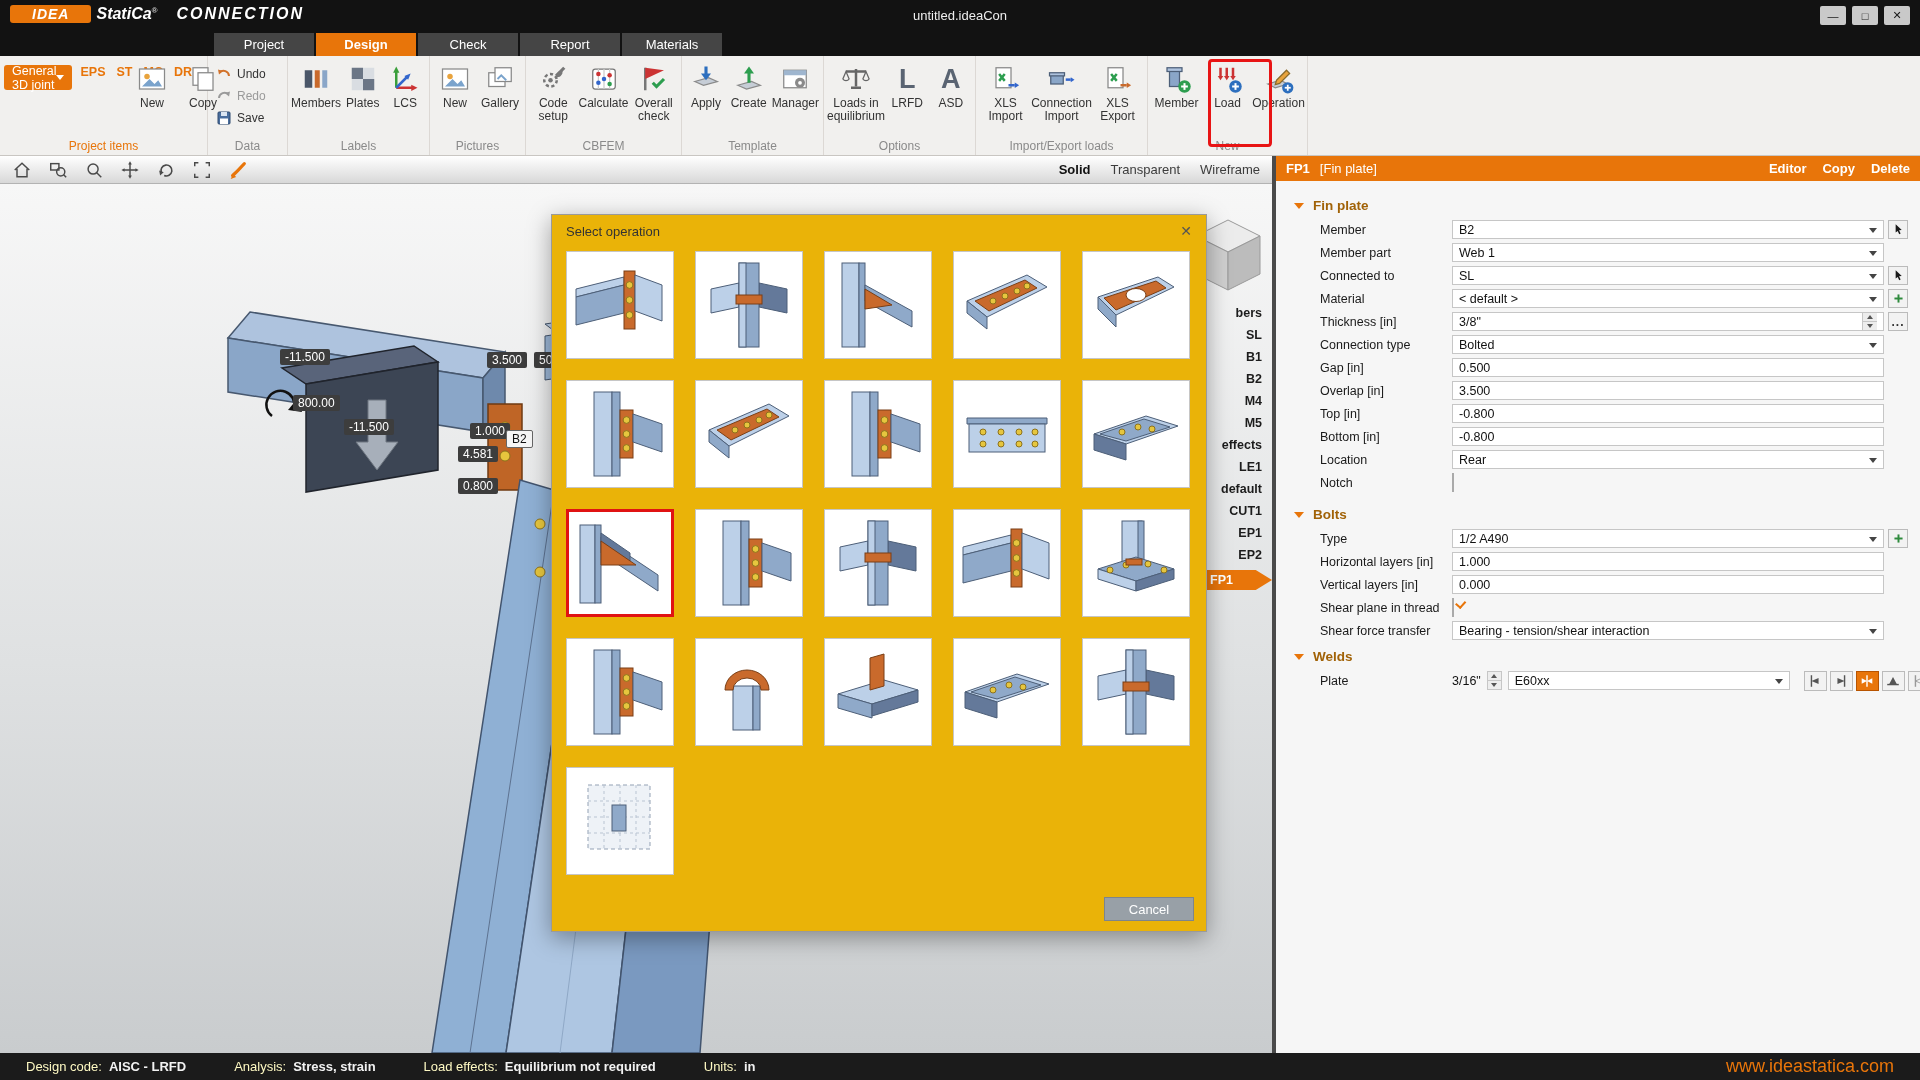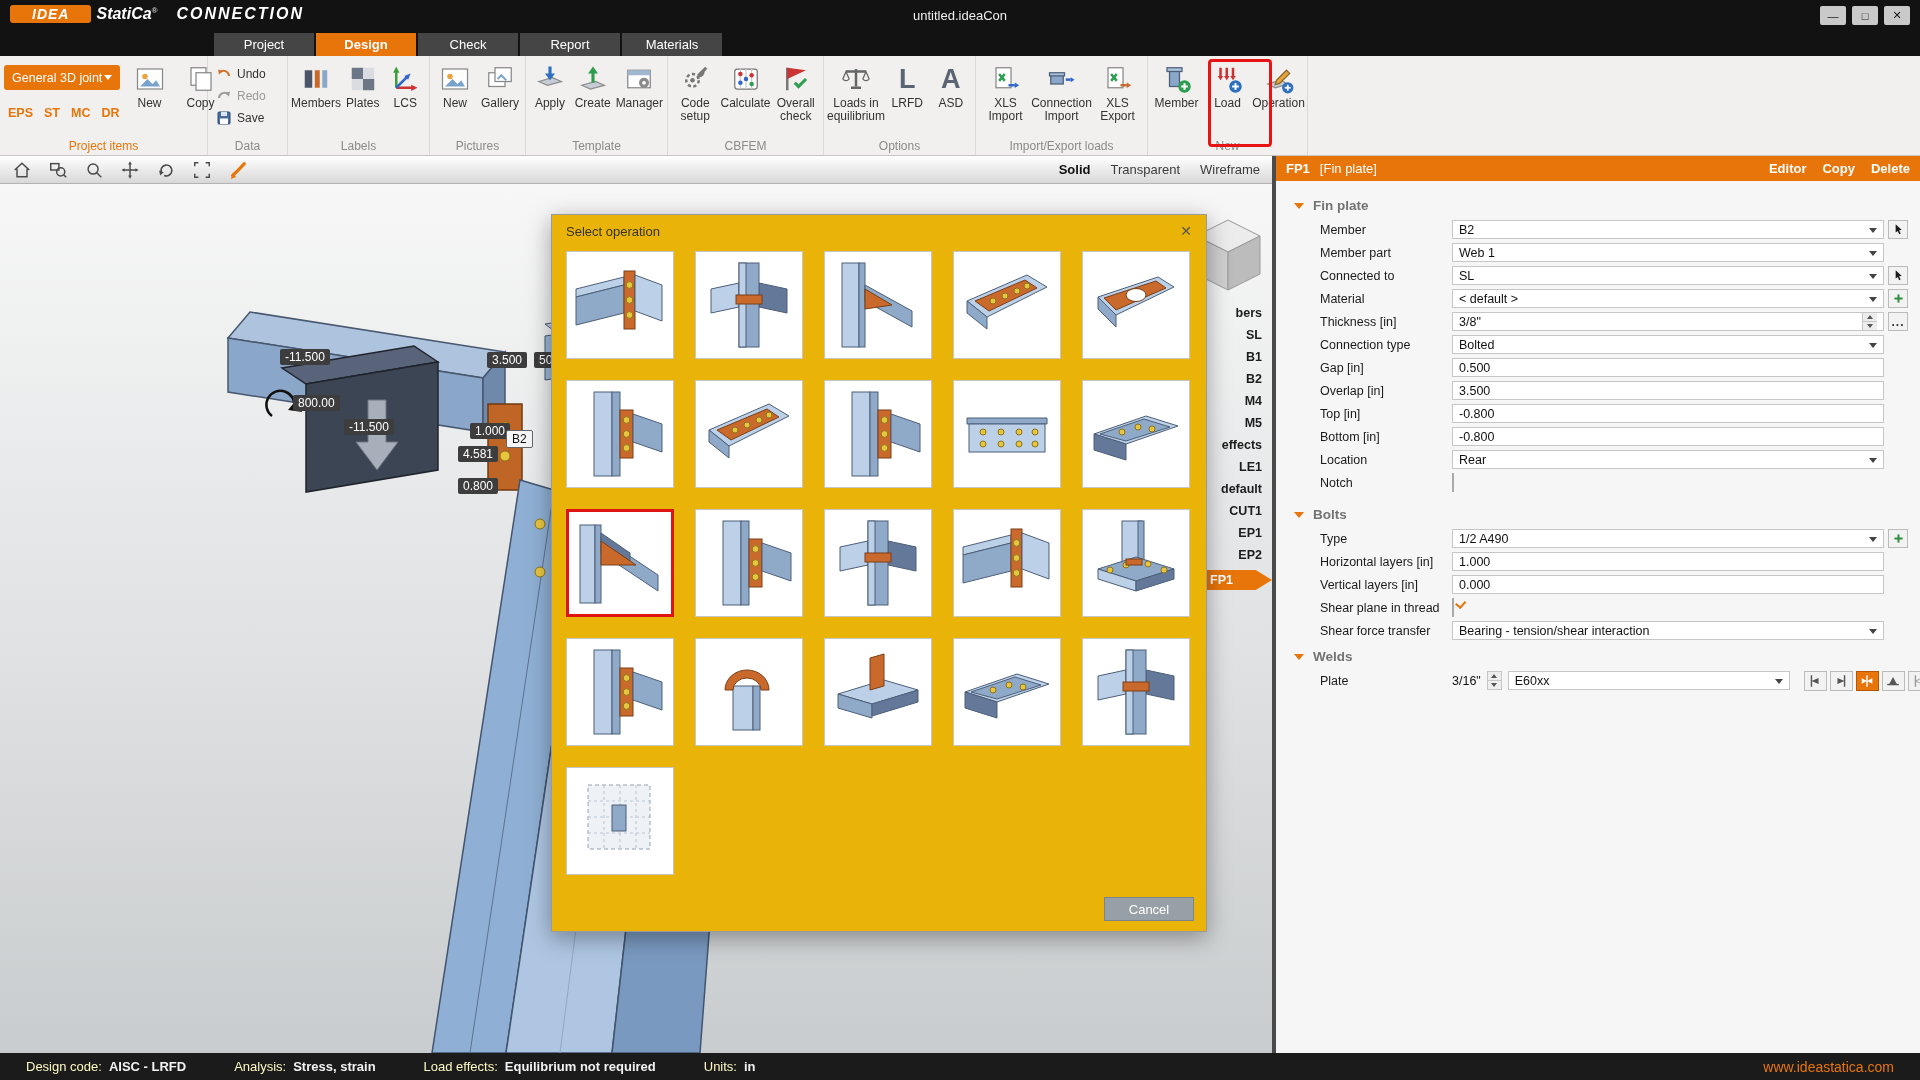--- a/index.html
+++ b/index.html
@@ -38,21 +38,21 @@
   .g-template{width:142px} .g-cbfem{width:156px} .g-options{width:152px} .g-impexp{width:172px} .g-new{width:160px}
   .bigrow { display:flex; justify-content:center; gap:3px; height:100%; }
   .bigbtn { width:48px; display:flex; flex-direction:column; align-items:center; padding-top:3px; gap:3px;
     border-radius:3px; cursor:default; }
   .bb-label { font-size:12px; color:#333; text-align:center; line-height:1.08; }
   .bicon { width:30px; height:30px; flex:0 0 30px; }
   .letter-icon { width:30px; height:30px; font-size:27px; font-weight:bold; color:#5a6472;
     display:flex; align-items:center; justify-content:center; }
   
   .pi-wrap { display:flex; gap:6px; }
-  .pi-left { width:118px; display:flex; flex-direction:column; gap:16px; padding-top:4px; }
+  .pi-left { width:118px; display:flex; flex-direction:row; gap:4px; padding-top:4px; }
   .joint-btn { height:25px; background:#e8750a; color:#fff; font-size:12.5px; border-radius:3px;
     display:flex; align-items:center; justify-content:space-between; padding:0 8px; cursor:default; }
   .joint-caret { width:0; height:0; border-left:4px solid transparent; border-right:4px solid transparent;
     border-top:5px solid #fff; }
   .codes { display:flex; gap:11px; padding-left:4px; }
   .code-btn { color:#e8750a; font-size:12.5px; font-weight:bold; cursor:default; }
   
   .minicol { display:flex; flex-direction:column; gap:2px; padding-top:3px; }
   .minibtn { display:flex; align-items:center; gap:5px; height:20px; font-size:12px; color:#333; padding:0 4px;
     border-radius:2px; cursor:default; }
@@ -87,21 +87,21 @@
 
   
   #panelheader { position:absolute; left:1276px; top:156px; width:644px; height:25px; background:#e8750a;
     display:flex; align-items:center; padding:0 10px; color:#fff; }
   .ph-code { font-weight:bold; font-size:13px; margin-right:10px; }
   .ph-name { font-size:13px; }
   .ph-actions { margin-left:auto; display:flex; gap:16px; font-size:13px; font-weight:bold; }
   .ph-action { cursor:default; }
   #panel { position:absolute; left:1276px; top:181px; width:644px; height:872px; background:#f6f6f6;
     padding:12px 12px 0 18px; }
-  .psec { display:flex; align-items:center; gap:9px; height:25px; color:#737373; font-weight:bold; font-size:13.5px; }
+  .psec { display:flex; align-items:center; gap:9px; height:25px; color:#a16207; font-weight:bold; font-size:13.5px; }
   .psec .tri { width:0; height:0; border-left:5px solid transparent; border-right:5px solid transparent;
     border-top:6px solid #e8750a; }
   .rows { padding-left:26px; }
   .prow { display:grid; grid-template-columns:128px 1fr 20px; gap:4px; align-items:center; height:23px; }
   .plabel { font-size:12.5px; color:#1a1a1a; white-space:nowrap; overflow:hidden; }
   .pctrl { position:relative; height:19px; background:#fff; border:1px solid #c6c6c6; font-size:12.5px;
     color:#111; display:flex; align-items:center; padding:0 6px; white-space:nowrap; overflow:hidden; }
   .pctrl.dropdown { padding-right:20px; cursor:default; }
   .dd-arrow { position:absolute; right:6px; top:7px; width:0; height:0;
     border-left:4px solid transparent; border-right:4px solid transparent; border-top:5px solid #444; }
@@ -147,21 +147,21 @@
   
   #op-hl { position:absolute; left:1208px; top:59px; width:64px; height:88px; border:3px solid #e81414;
     border-radius:4px; z-index:5; pointer-events:none; }
 
   
   #statusbar { position:absolute; left:0; top:1053px; width:1920px; height:27px; background:#1b1b1b;
     display:flex; align-items:center; padding:0 26px; font-size:13px; }
   .sb-item { display:flex; gap:7px; margin-right:48px; }
   .sb-label { color:#fef9c3; }
   .sb-value { color:#f2f2f2; font-weight:bold; }
-  .sb-link { margin-left:auto; color:#e8750a; font-size:14px; cursor:default; }
+  .sb-link { margin-left:auto; color:#e8750a; font-size:18px; cursor:default; }
 </style>
 </head>
 <body>
 
 <div id="app">
 
   <div id="titlebar">
     <div class="logo">
       <span class="logo-box">IDEA</span>
       <span class="logo-statica"><span>StatiCa</span><span class="logo-reg">®</span></span>
@@ -300,51 +300,20 @@
               <rect x="3" y="7" width="13" height="11" fill="#fff" stroke="#888"></rect>
               <rect x="8" y="3" width="13" height="11" fill="#fff" stroke="#888"></rect>
               <path d="M10 12 l3 -3 l4 4" stroke="#7aa3cc" fill="none" stroke-width="1.5"></path>
             </svg>
           <span class="bb-label">Gallery</span>
         </div>
       </div>
       <div class="rgroup-label">Pictures</div>
     </div>
 
-    <div class="rgroup g-template">
-      <div class="bigrow">
-        <div class="bigbtn">
-          <svg class="bicon" viewBox="0 0 24 24">
-              <polygon points="3,14 14,11 21,14 10,17" fill="#c6cdd6" stroke="#8a8a8a"></polygon>
-              <path d="M12 2 V8" stroke="#2d6fbe" stroke-width="2.5"></path>
-              <polygon points="12,13 8,7.5 16,7.5" fill="#2d6fbe"></polygon>
-            </svg>
-          <span class="bb-label">Apply</span>
-        </div>
-        <div class="bigbtn">
-          <svg class="bicon" viewBox="0 0 24 24">
-              <polygon points="3,17 14,14 21,17 10,20" fill="#c6cdd6" stroke="#8a8a8a"></polygon>
-              <path d="M12 15 V6" stroke="#2d9e4f" stroke-width="2.5"></path>
-              <polygon points="12,2 8,7.5 16,7.5" fill="#2d9e4f"></polygon>
-            </svg>
-          <span class="bb-label">Create</span>
-        </div>
-        <div class="bigbtn">
-          <svg class="bicon" viewBox="0 0 24 24">
-              <rect x="3" y="5" width="18" height="14" fill="#fff" stroke="#888"></rect>
-              <rect x="3" y="5" width="18" height="4" fill="#9fb6cf"></rect>
-              <circle cx="16" cy="15" r="4" fill="#8a8a8a"></circle>
-              <circle cx="16" cy="15" r="1.5" fill="#fff"></circle>
-            </svg>
-          <span class="bb-label">Manager</span>
-        </div>
-      </div>
-      <div class="rgroup-label">Template</div>
-    </div>
-
     <div class="rgroup g-cbfem">
       <div class="bigrow">
         <div class="bigbtn">
           <svg class="bicon" viewBox="0 0 24 24">
               <circle cx="10" cy="13" r="5" fill="none" stroke="#777" stroke-width="2" stroke-dasharray="2.5 2"></circle>
               <circle cx="10" cy="13" r="1.8" fill="#777"></circle>
               <path d="M14.5 9.5 L21 3" stroke="#777" stroke-width="2.5"></path>
               <path d="M14 10.5 a4.5 4.5 0 0 0 5.5 -5.5 l-3 1.2 -1.5 1.5 z" fill="#777"></path>
             </svg>
           <span class="bb-label">Code setup</span>
@@ -364,20 +333,51 @@
         <div class="bigbtn">
           <svg class="bicon" viewBox="0 0 24 24">
               <line x1="5" y1="3" x2="5" y2="21" stroke="#777" stroke-width="2"></line>
               <polygon points="5,3 20,5 5,12" fill="#c33"></polygon>
               <path d="M11 15 l3 3 l6 -6" stroke="#2d9e4f" stroke-width="2.5" fill="none"></path>
             </svg>
           <span class="bb-label">Overall check</span>
         </div>
       </div>
       <div class="rgroup-label">CBFEM</div>
+    </div>
+
+    <div class="rgroup g-template">
+      <div class="bigrow">
+        <div class="bigbtn">
+          <svg class="bicon" viewBox="0 0 24 24">
+              <polygon points="3,14 14,11 21,14 10,17" fill="#c6cdd6" stroke="#8a8a8a"></polygon>
+              <path d="M12 2 V8" stroke="#2d6fbe" stroke-width="2.5"></path>
+              <polygon points="12,13 8,7.5 16,7.5" fill="#2d6fbe"></polygon>
+            </svg>
+          <span class="bb-label">Apply</span>
+        </div>
+        <div class="bigbtn">
+          <svg class="bicon" viewBox="0 0 24 24">
+              <polygon points="3,17 14,14 21,17 10,20" fill="#c6cdd6" stroke="#8a8a8a"></polygon>
+              <path d="M12 15 V6" stroke="#2d9e4f" stroke-width="2.5"></path>
+              <polygon points="12,2 8,7.5 16,7.5" fill="#2d9e4f"></polygon>
+            </svg>
+          <span class="bb-label">Create</span>
+        </div>
+        <div class="bigbtn">
+          <svg class="bicon" viewBox="0 0 24 24">
+              <rect x="3" y="5" width="18" height="14" fill="#fff" stroke="#888"></rect>
+              <rect x="3" y="5" width="18" height="4" fill="#9fb6cf"></rect>
+              <circle cx="16" cy="15" r="4" fill="#8a8a8a"></circle>
+              <circle cx="16" cy="15" r="1.5" fill="#fff"></circle>
+            </svg>
+          <span class="bb-label">Manager</span>
+        </div>
+      </div>
+      <div class="rgroup-label">Template</div>
     </div>
 
     <div class="rgroup g-options">
       <div class="bigrow">
         <div class="bigbtn" style="width:56px">
           <svg class="bicon" viewBox="0 0 24 24">
               <line x1="12" y1="4" x2="12" y2="18" stroke="#666" stroke-width="2"></line>
               <line x1="4" y1="6" x2="20" y2="6" stroke="#666" stroke-width="2"></line>
               <path d="M4 6 l-2.5 6 a3 3 0 0 0 5 0 Z" fill="none" stroke="#666"></path>
               <path d="M20 6 l-2.5 6 a3 3 0 0 0 5 0 Z" fill="none" stroke="#666"></path>

